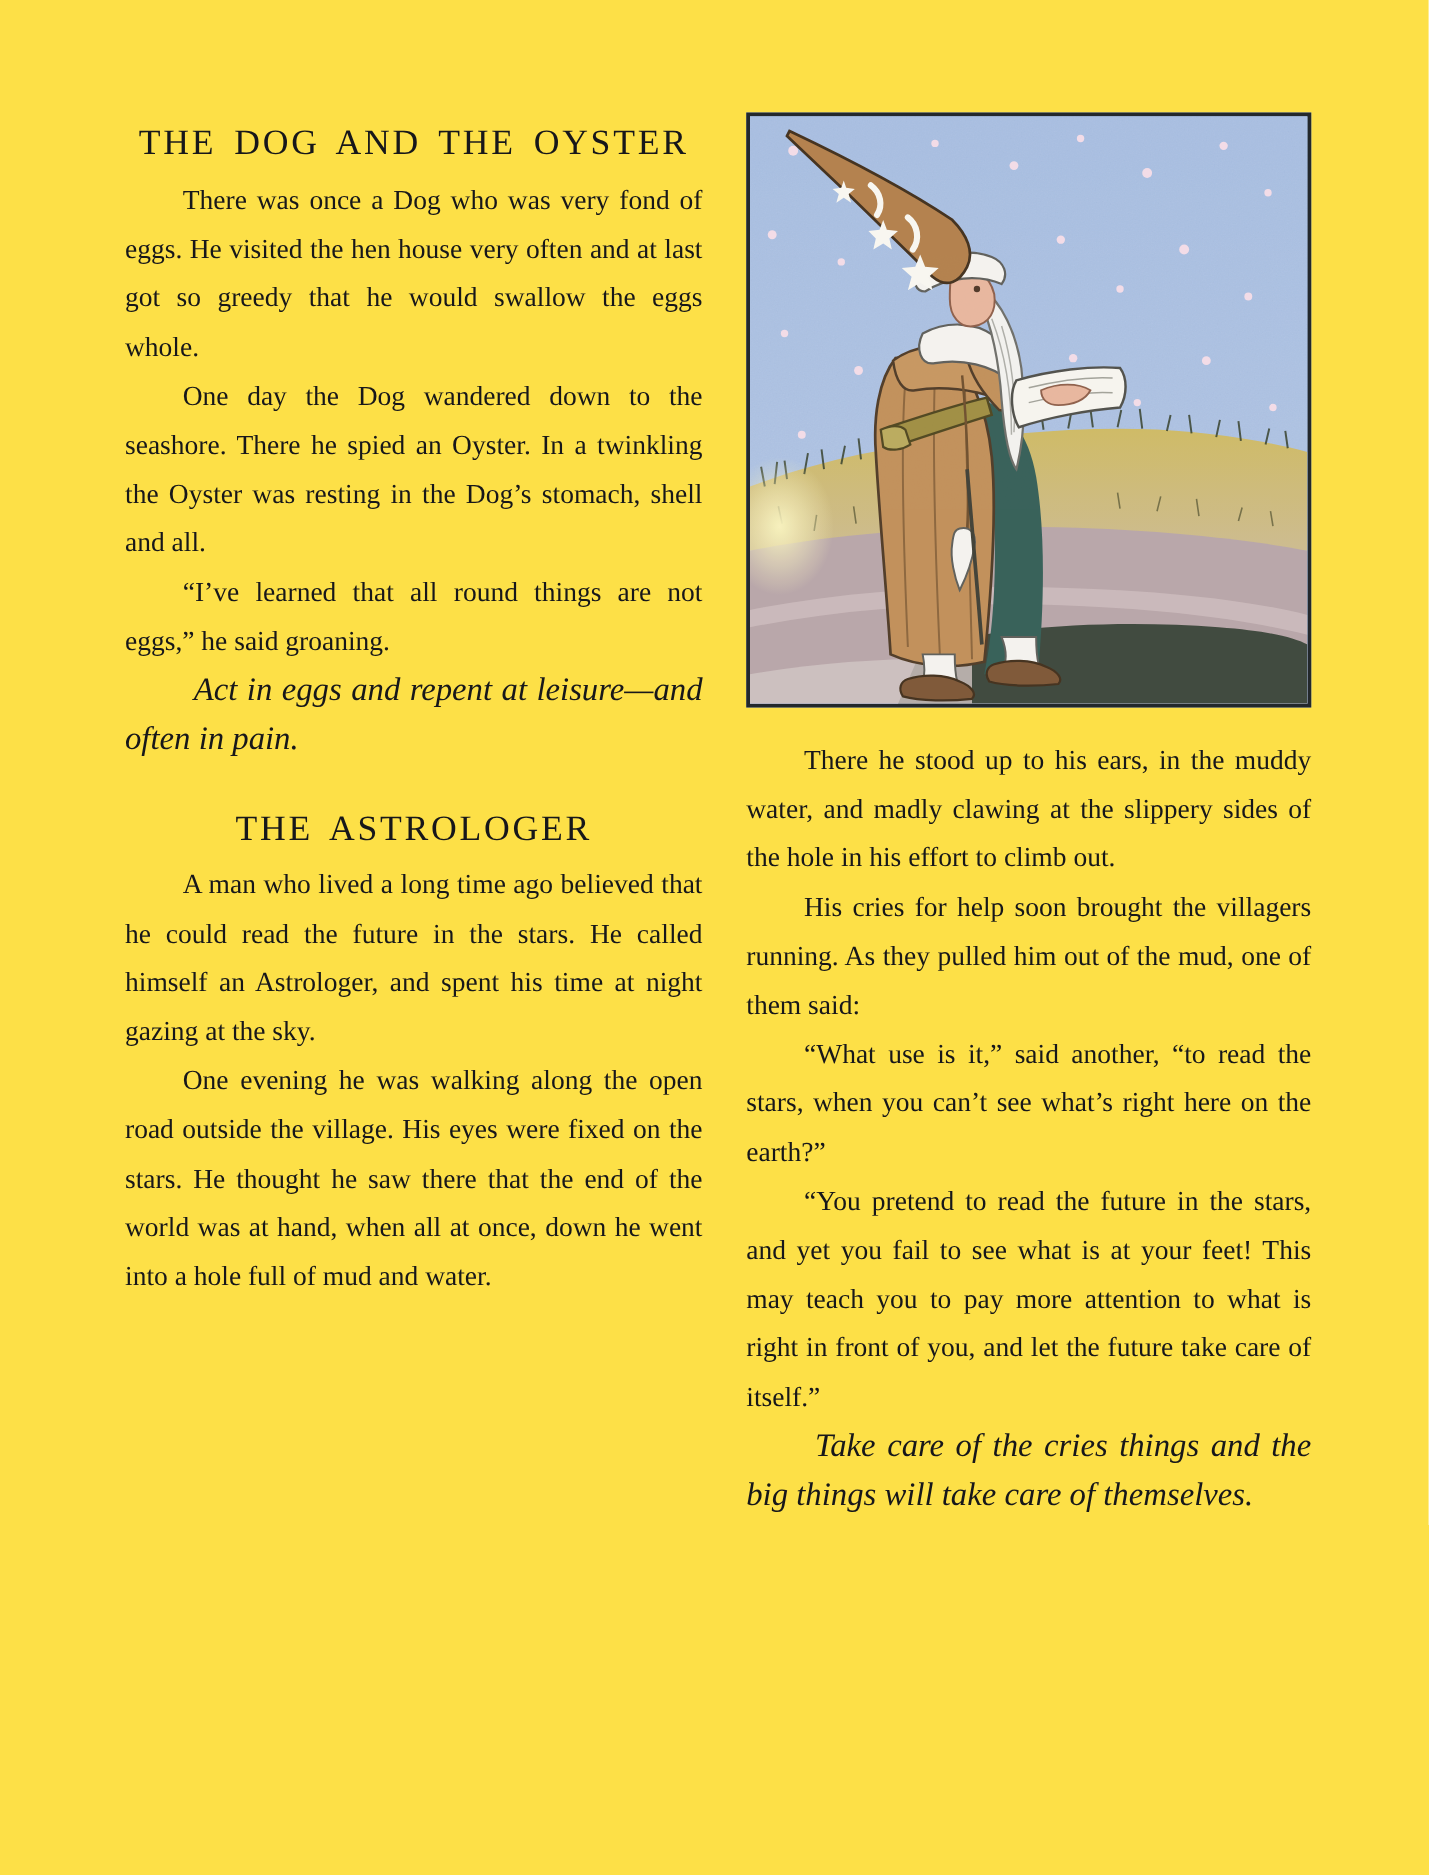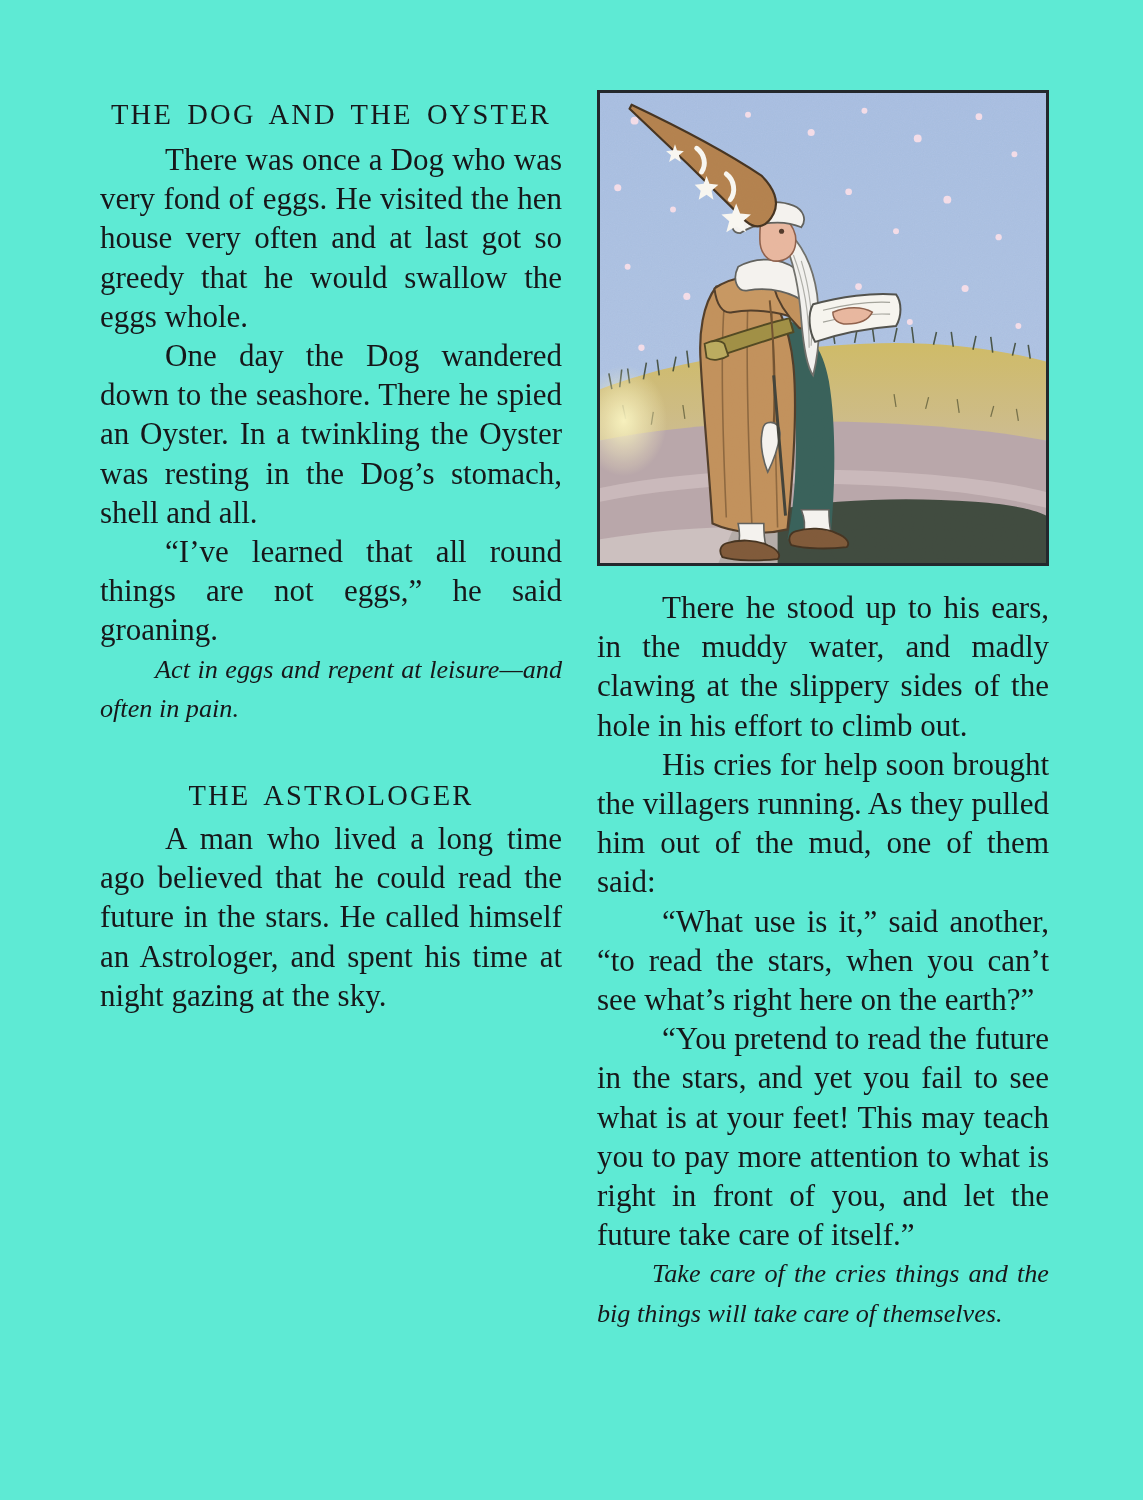--- a/index.html
+++ b/index.html
@@ -11,21 +11,21 @@
     width: 1143px;
     height: 1500px;
     overflow: hidden;
     font-family: "Liberation Serif", "DejaVu Serif", serif;
     color: #1a1a1a;
   }
   .page {
     position: relative;
     width: 1143px;
     height: 1500px;
-    background: #5eead4;
+    background: #fde047;
   }
 
   
   .col {
     position: absolute;
     top: 95px;
   }
   .col-left {
     left: 100px;
     width: 462px;
@@ -35,28 +35,28 @@
     text-align: center;
     font-size: 28.5px;
     line-height: 39px;
     letter-spacing: 2.2px;
     font-weight: normal;
     margin: 0 0 6px 0;
     color: #17171a;
     word-spacing: 5px;
   }
   .story-title.second {
-    margin-top: 48px;
+    margin-top: 34px;
     margin-bottom: 4px;
     text-align: center;
   }
 
   p.body {
     margin: 0;
-    font-size: 31px;
+    font-size: 22px;
     line-height: 39.2px;
     text-align: justify;
     text-indent: 2.1em;
     color: #17171a;
     -webkit-hyphens: none;
     hyphens: none;
   }
   p.moral {
     margin: 0;
     font-size: 26.2px;
@@ -101,20 +101,21 @@
     <h1 class="story-title">THE DOG AND THE OYSTER</h1>
 
     <p class="body">There was once a Dog who was very fond of eggs.  He visited the hen house very often and at last got so greedy that he would swallow the eggs whole.</p>
     <p class="body">One day the Dog wandered down to the seashore.  There he spied an Oyster.  In a twinkling the Oyster was resting in the Dog’s stomach, shell and all.</p>
     <p class="body">“I’ve learned that all round things are not eggs,” he said groaning.</p>
     <p class="moral">Act in eggs and repent at leisure—and often in pain.</p>
 
     <h1 class="story-title second">THE ASTROLOGER</h1>
 
     <p class="body">A man who lived a long time ago believed that he could read the future in the stars.  He called himself an Astrologer, and spent his time at night gazing at the sky.</p>
+    <p class="body">One evening he was walking along the open road outside the village.  His eyes were fixed on the stars.  He thought he saw there that the end of the world was at hand, when all at once, down he went into a hole full of mud and water.</p>
   </div>
 
   <div class="plate">
     <svg viewBox="0 0 452 476" preserveAspectRatio="none">
       <defs>
         <radialGradient id="glowg" cx="0.5" cy="0.5" r="0.5">
           <stop offset="0%" stop-color="#f9f3bd" stop-opacity="0.95"></stop>
           <stop offset="100%" stop-color="#f9f3bd" stop-opacity="0"></stop>
         </radialGradient>
         <linearGradient id="skyg" x1="0" y1="0" x2="0" y2="1">

